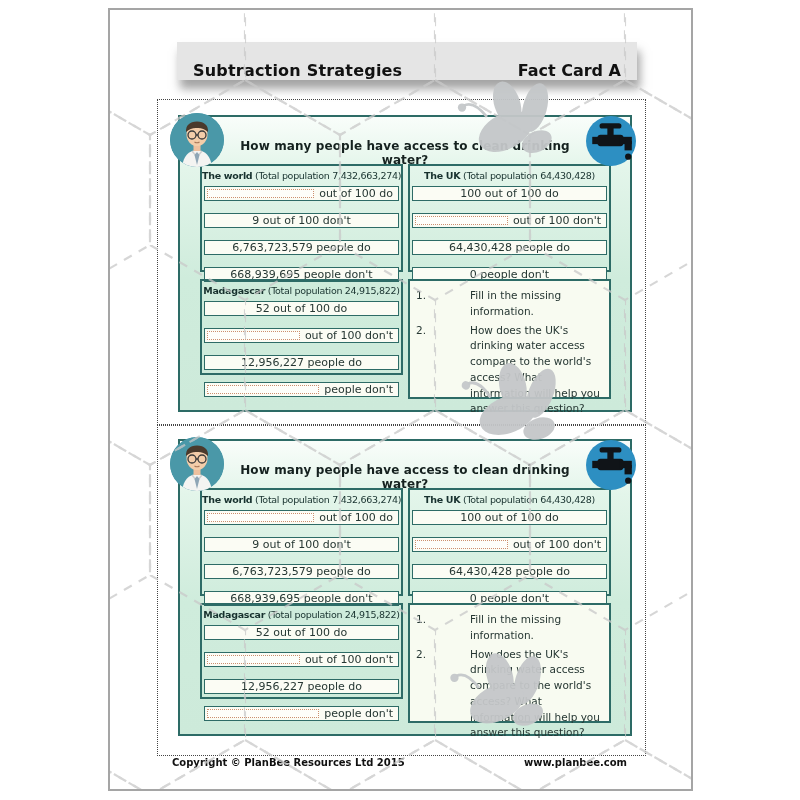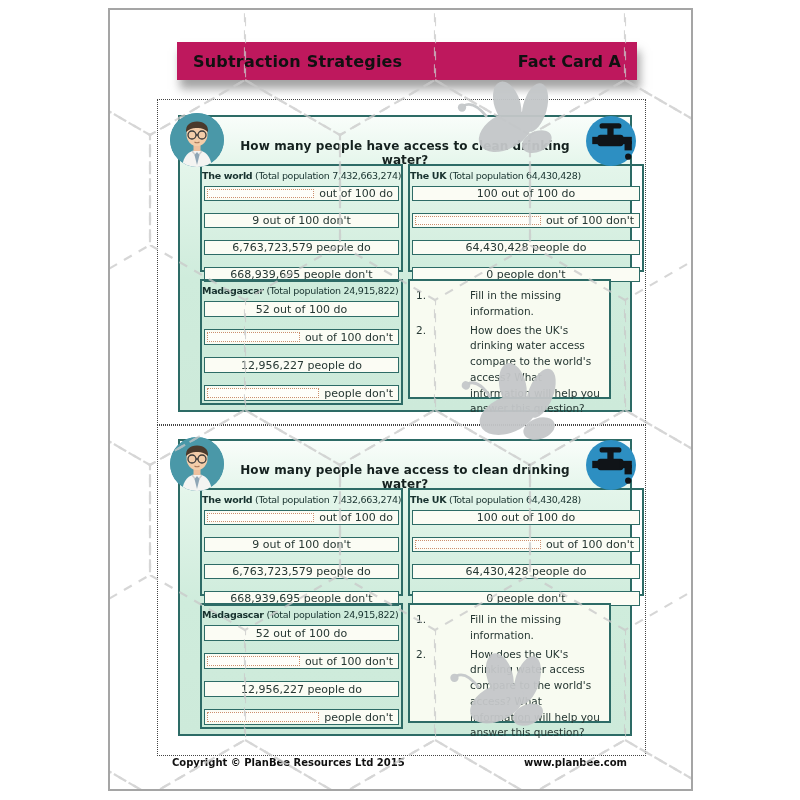--- a/index.html
+++ b/index.html
@@ -7,23 +7,23 @@
               font-family:"DejaVu Sans", sans-serif; }
 
   .page { position:absolute; left:108px; top:8px; width:585px; height:783px;
           background:#ffffff; border:2px solid #a5a5a5; }
 
   
   .hexpattern { position:absolute; left:0; top:0; width:100%; height:100%;
                 z-index:50; pointer-events:none; opacity:.75; }
 
   .banner { position:absolute; left:67px; top:32px; width:460px; height:38px;
-            background:#be185d; z-index:20;
+            background:#e5e5e5; z-index:20;
             box-shadow:3px 9px 9px rgba(90,90,90,.55);
-            display:flex; align-items:center; justify-content:space-between;
+            display:flex; align-items:flex-end; justify-content:space-between;
             padding:0 16px; }
   .banner .title { font-size:16px; font-weight:bold; color:#111; letter-spacing:.2px; }
   .banner .badge { font-size:16px; font-weight:bold; color:#111; }
 
   .cutline { position:absolute; left:47px; width:489px; border:1px dotted #444;
              z-index:45; pointer-events:none; }
   .cut1 { top:89px;  height:326px; }
   .cut2 { top:415px; height:331px; }
 
   .card { position:absolute; left:68px; width:454px; height:297px; z-index:10;
@@ -36,26 +36,26 @@
             border-radius:50%; overflow:hidden; background:#4a98a8; z-index:12; }
   .tap { position:absolute; right:-6px; top:-1px; width:50px; height:50px;
          border-radius:50%; background:#2d8fc2; z-index:12;
          display:flex; align-items:center; justify-content:center; }
 
   .card-title { position:absolute; left:56px; right:56px; top:22px; text-align:center;
                 font-size:12px; font-weight:bold; color:#15211f; letter-spacing:.1px; }
 
   .section { position:absolute; border:2px solid #2d6b66; }
   .sec-world { left:20px; top:47px; width:203px; height:108px; }
-  .sec-uk    { left:228px; top:47px; width:236px; height:108px; }
-  .sec-mad   { left:20px; top:162px; width:203px; height:126px; }
+  .sec-uk    { left:228px; top:47px; width:203px; height:108px; }
+  .sec-mad   { left:20px; top:162px; width:203px; height:96px; }
   .questions { left:228px; top:162px; width:203px; height:120px;
                background:#f8fbf1; padding:7px 6px 4px 6px; }
 
-  .sec-title { height:19px; line-height:19px; white-space:nowrap;
+  .sec-title { height:19px; line-height:19px; text-align:center; white-space:nowrap;
                font-size:9.5px; letter-spacing:-0.3px; color:#17312e; overflow:hidden; }
   .sec-name { font-weight:bold; }
   .rows { position:absolute; left:2px; right:2px; top:20px; bottom:2px;
           display:flex; flex-direction:column; gap:12px; }
   .row { flex:1; background:#fbfcf4; border:1px solid #2d6b66;
          display:flex; align-items:center; font-size:11px; color:#263733; }
   .row.center { justify-content:center; }
   .blank-box { flex:1; align-self:stretch; margin:2px 0 2px 2px;
                border:1.5px dotted #cc8f6e; background:#fefefa; }
   .row-label { white-space:nowrap; padding:0 5px; }

